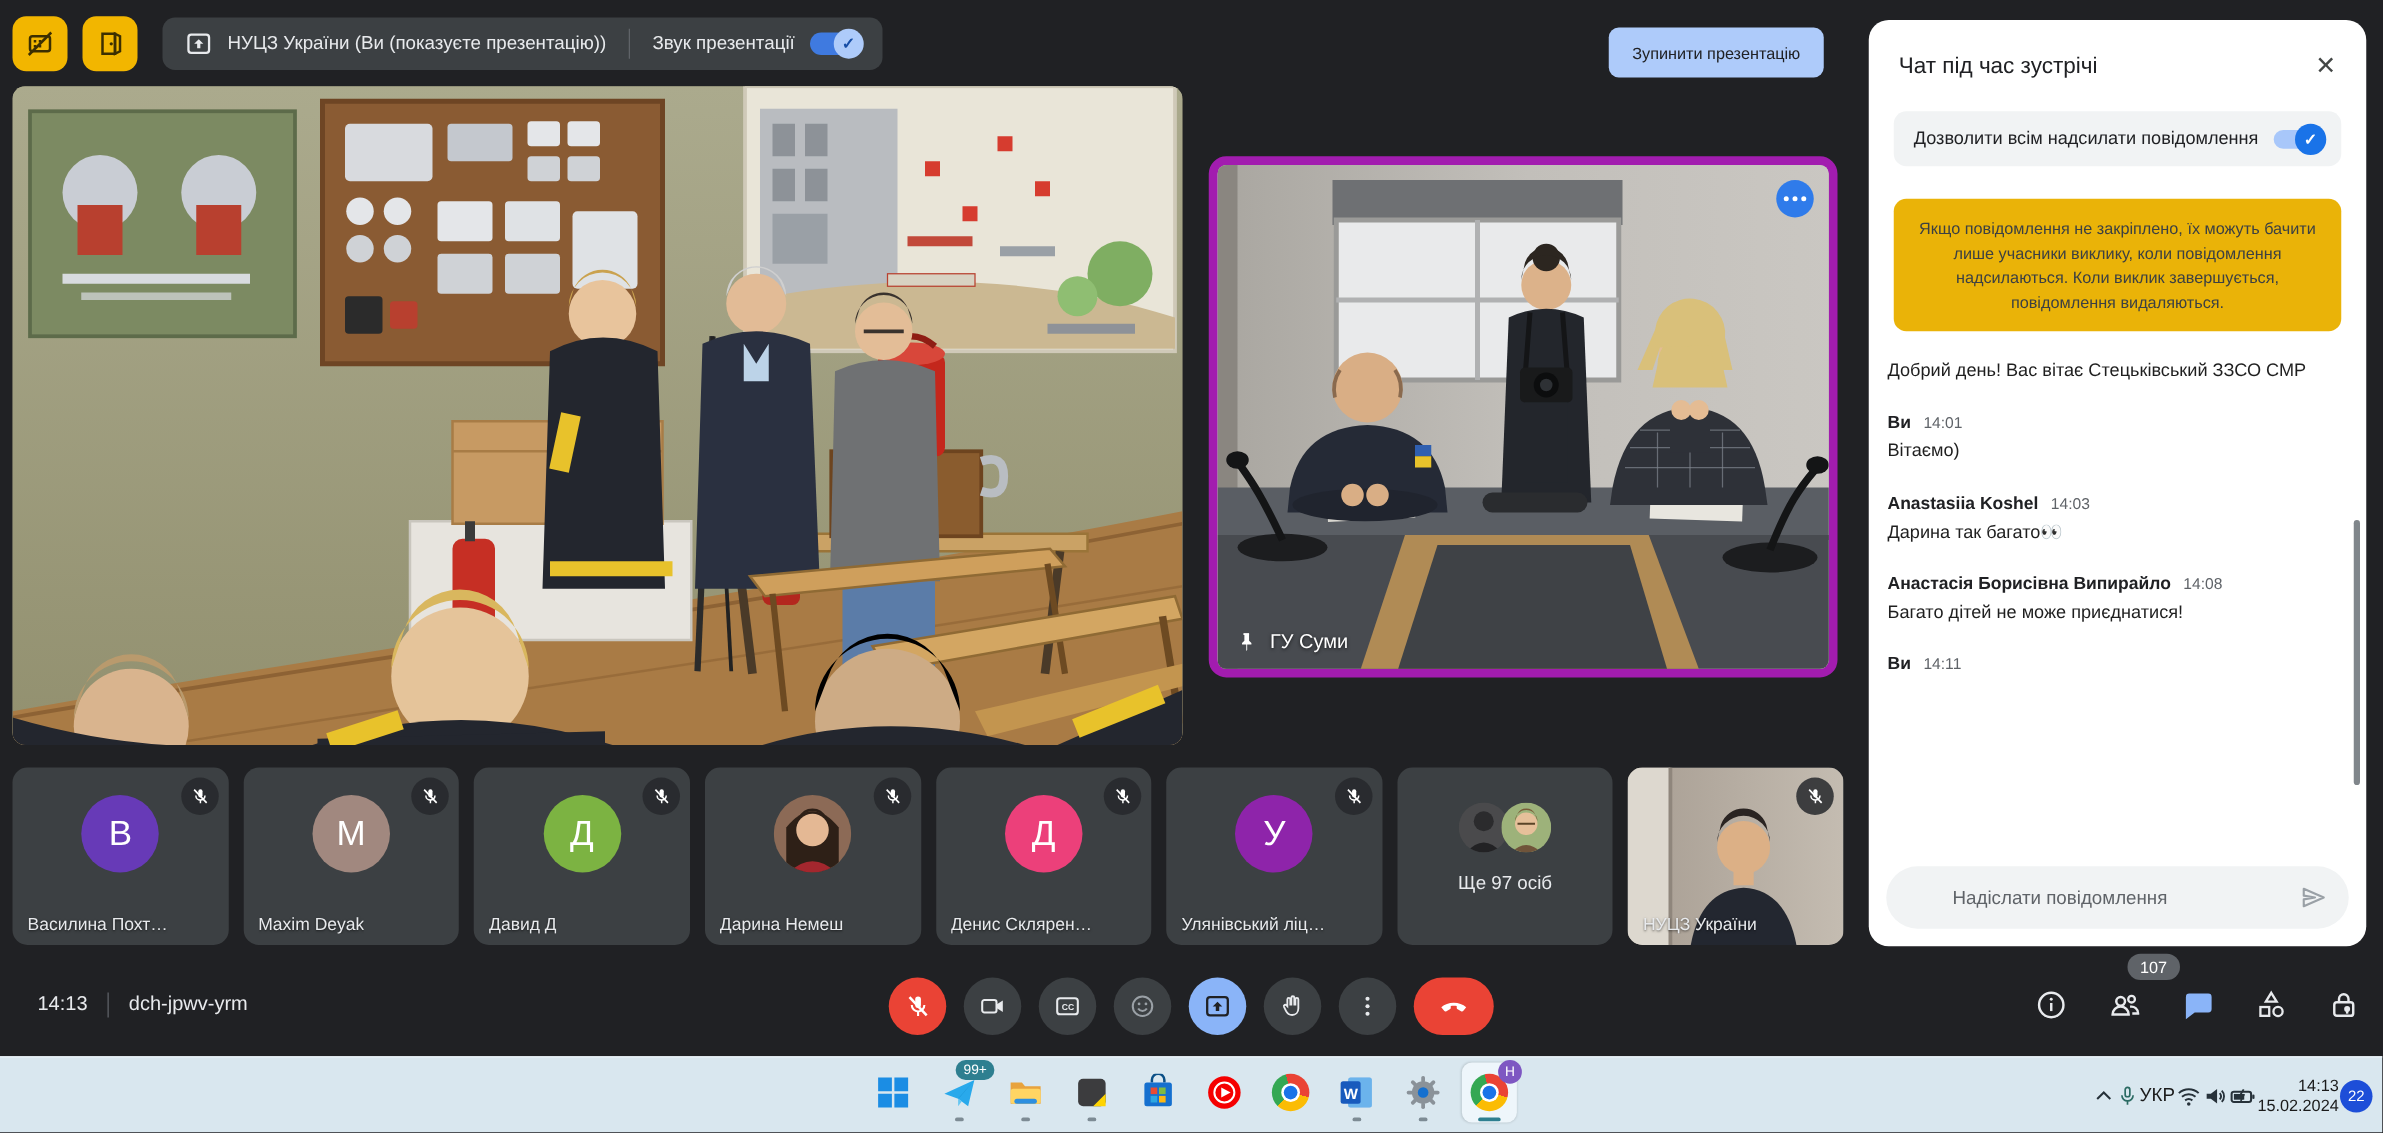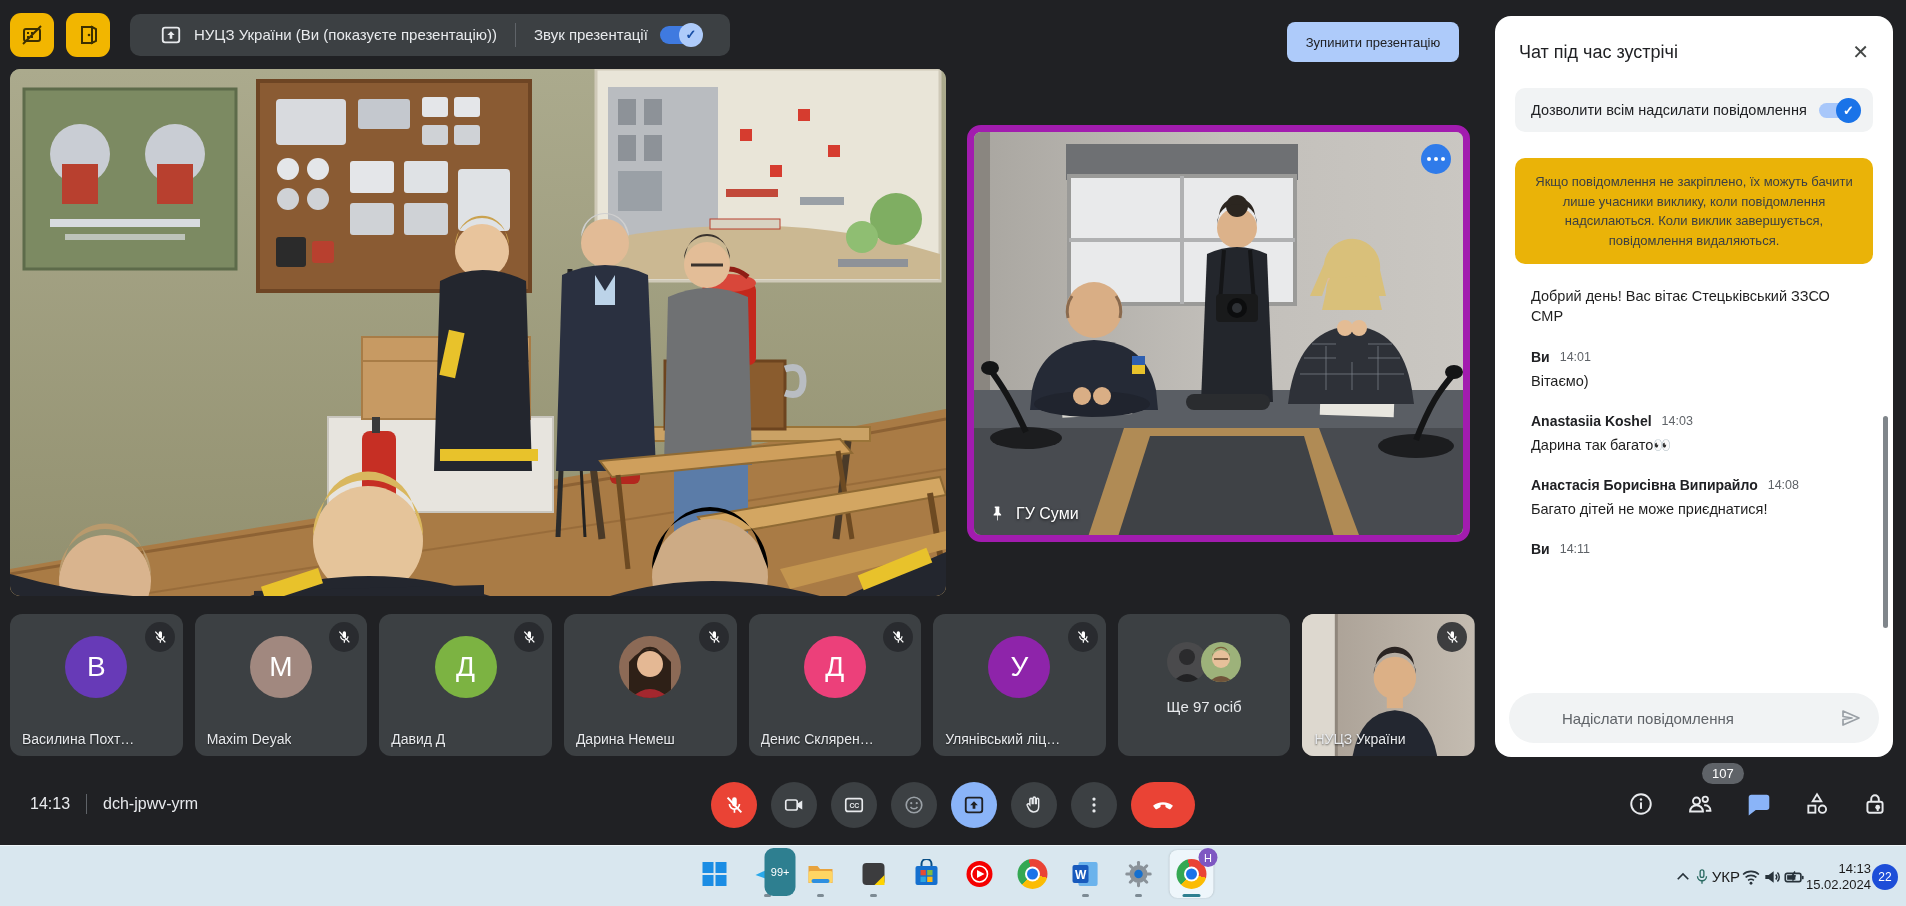--- a/index.html
+++ b/index.html
@@ -6,21 +6,21 @@
   html,body { width:1906px; height:906px; background:#202124; overflow:hidden;
               font-family:"Liberation Sans", sans-serif; }
   .screen { position:relative; width:1906px; height:906px; background:#202124; }
 
   
   .topbar { position:absolute; left:0; top:0; width:1906px; height:69px; display:flex; align-items:center; }
   .ybtn { width:44px; height:44px; border:none; border-radius:11px; background:#f2b600;
           display:flex; align-items:center; justify-content:center; margin-left:12px; cursor:pointer; }
   .ybtn:first-child { margin-left:10px; }
   .pres-pill { margin-left:20px; height:42px; background:#3c4043; border-radius:10px;
-               display:flex; align-items:center; padding:0 30px; gap:12px; color:#e8eaed; font-size:15px; }
+               display:flex; align-items:center; padding:0 18px; gap:12px; color:#e8eaed; font-size:15px; }
   .pres-icon { display:flex; }
   .vdiv { width:1px; height:24px; background:#5f6368; margin:0 6px; }
   .toggle-dark { position:relative; width:40px; height:18px; background:#3f7ae0; border-radius:9px; display:inline-block; cursor:pointer; }
   .toggle-dark .knob { position:absolute; right:-3px; top:-3px; width:24px; height:24px; border-radius:50%;
                        background:#aecbfa; color:#174ea6; font-size:13px; font-weight:bold;
                        display:flex; align-items:center; justify-content:center; }
   .stop-btn { position:absolute; left:1287px; top:22px; width:172px; height:40px; border:none; border-radius:8px;
               background:#aecbfa; color:#202124; font-size:13px; line-height:15px; font-family:inherit; cursor:pointer; }
 
   
@@ -75,43 +75,43 @@
   .chat-title { font-size:18px; color:#202124; }
   .chat-close { border:none; background:none; font-size:20px; color:#444746; cursor:pointer; }
   .allow-row { margin:18px 20px 0; background:#f1f3f4; border-radius:10px; padding:14px 16px;
                display:flex; align-items:center; justify-content:space-between; font-size:14.5px; }
   .toggle-light { position:relative; width:38px; height:15px; background:#a8c7fa; border-radius:8px; flex:0 0 auto; margin-left:10px; cursor:pointer; }
   .toggle-light .knob { position:absolute; right:-4px; top:-5px; width:25px; height:25px; border-radius:50%;
                         background:#1a73e8; color:#fff; font-size:13px; font-weight:bold;
                         display:flex; align-items:center; justify-content:center; }
   .disclaimer { margin:26px 20px 0; background:#eab308; border-radius:10px; padding:14px 16px;
                 font-size:13px; line-height:1.5; color:#3c4043; text-align:center; }
-  .messages { margin:22px 36px 0; }
+  .messages { margin:22px 15px 0; }
   .msg { margin-bottom:22px; }
-  .msg-head { display:flex; align-items:center; gap:10px; }
+  .msg-head { display:flex; align-items:flex-end; gap:10px; }
   .sender { font-weight:bold; font-size:14px; color:#202124; }
   .mtime { font-size:12.5px; color:#5f6368; }
   .msg-body { margin-top:6px; font-size:14.5px; line-height:1.4; color:#1f1f1f; }
   .chat-input { position:absolute; left:14px; right:14px; bottom:14px; height:50px; background:#f1f3f4;
                 border-radius:25px; display:flex; align-items:center; padding:0 16px 0 20px; }
   .chat-input .ph { flex:1; font-size:15px; color:#5f6368;margin-left:33px; }
   .send-btn { border:none; background:none; display:flex; cursor:pointer; }
   .chat-scrollbar { position:absolute; right:5px; top:400px; width:5px; height:212px; background:#80868b; border-radius:3px; }
 
   
   .taskbar { position:absolute; left:0; top:845px; width:1906px; height:61px; background:#d9e7ef;
              border-top:1px solid #eef5f9; }
   .tb-center { position:absolute; left:953px; top:4px; transform:translateX(-50%); display:flex; gap:9px; align-items:center; }
   .tb-item { position:relative; width:44px; height:48px; display:flex; align-items:center; justify-content:center; cursor:pointer; }
   .tb-dash { position:absolute; bottom:1px; left:50%; transform:translateX(-50%); width:7px; height:3px;
              border-radius:2px; background:#7d8b94; }
   .tb-item.active { background:#eef6fb; border-radius:8px; box-shadow:0 0 2px rgba(0,0,0,.15); }
   .tb-item.active .tb-dash { width:18px; background:#2e7f90; }
   .tb-badge { position:absolute; top:-2px; right:-6px; background:#2e7f90; color:#fff; font-size:11px;
-              padding:18px 6px; border-radius:9px; z-index:2; }
+              padding:2px 6px; border-radius:9px; z-index:2; }
   .profile-badge { position:absolute; top:-2px; right:-4px; width:19px; height:19px; border-radius:50%;
                    background:#7e57c2; color:#fff; font-size:11px; display:flex; align-items:center;
                    justify-content:center; z-index:2; }
   .chrome-ball { position:relative; width:30px; height:30px; border-radius:50%;
                  background:conic-gradient(from 105deg, #fbbc04 0 120deg, #34a853 0 240deg, #ea4335 0 360deg); }
   .chrome-ball .ring { position:absolute; left:50%; top:50%; transform:translate(-50%,-50%);
                        width:15px; height:15px; border-radius:50%; background:#fff; }
   .chrome-ball .core { position:absolute; left:50%; top:50%; transform:translate(-50%,-50%);
                        width:11px; height:11px; border-radius:50%; background:#1a73e8; }
   .tray { position:absolute; right:8px; top:0; height:61px; display:flex; align-items:center; gap:1px; color:#1b1b1b; }

